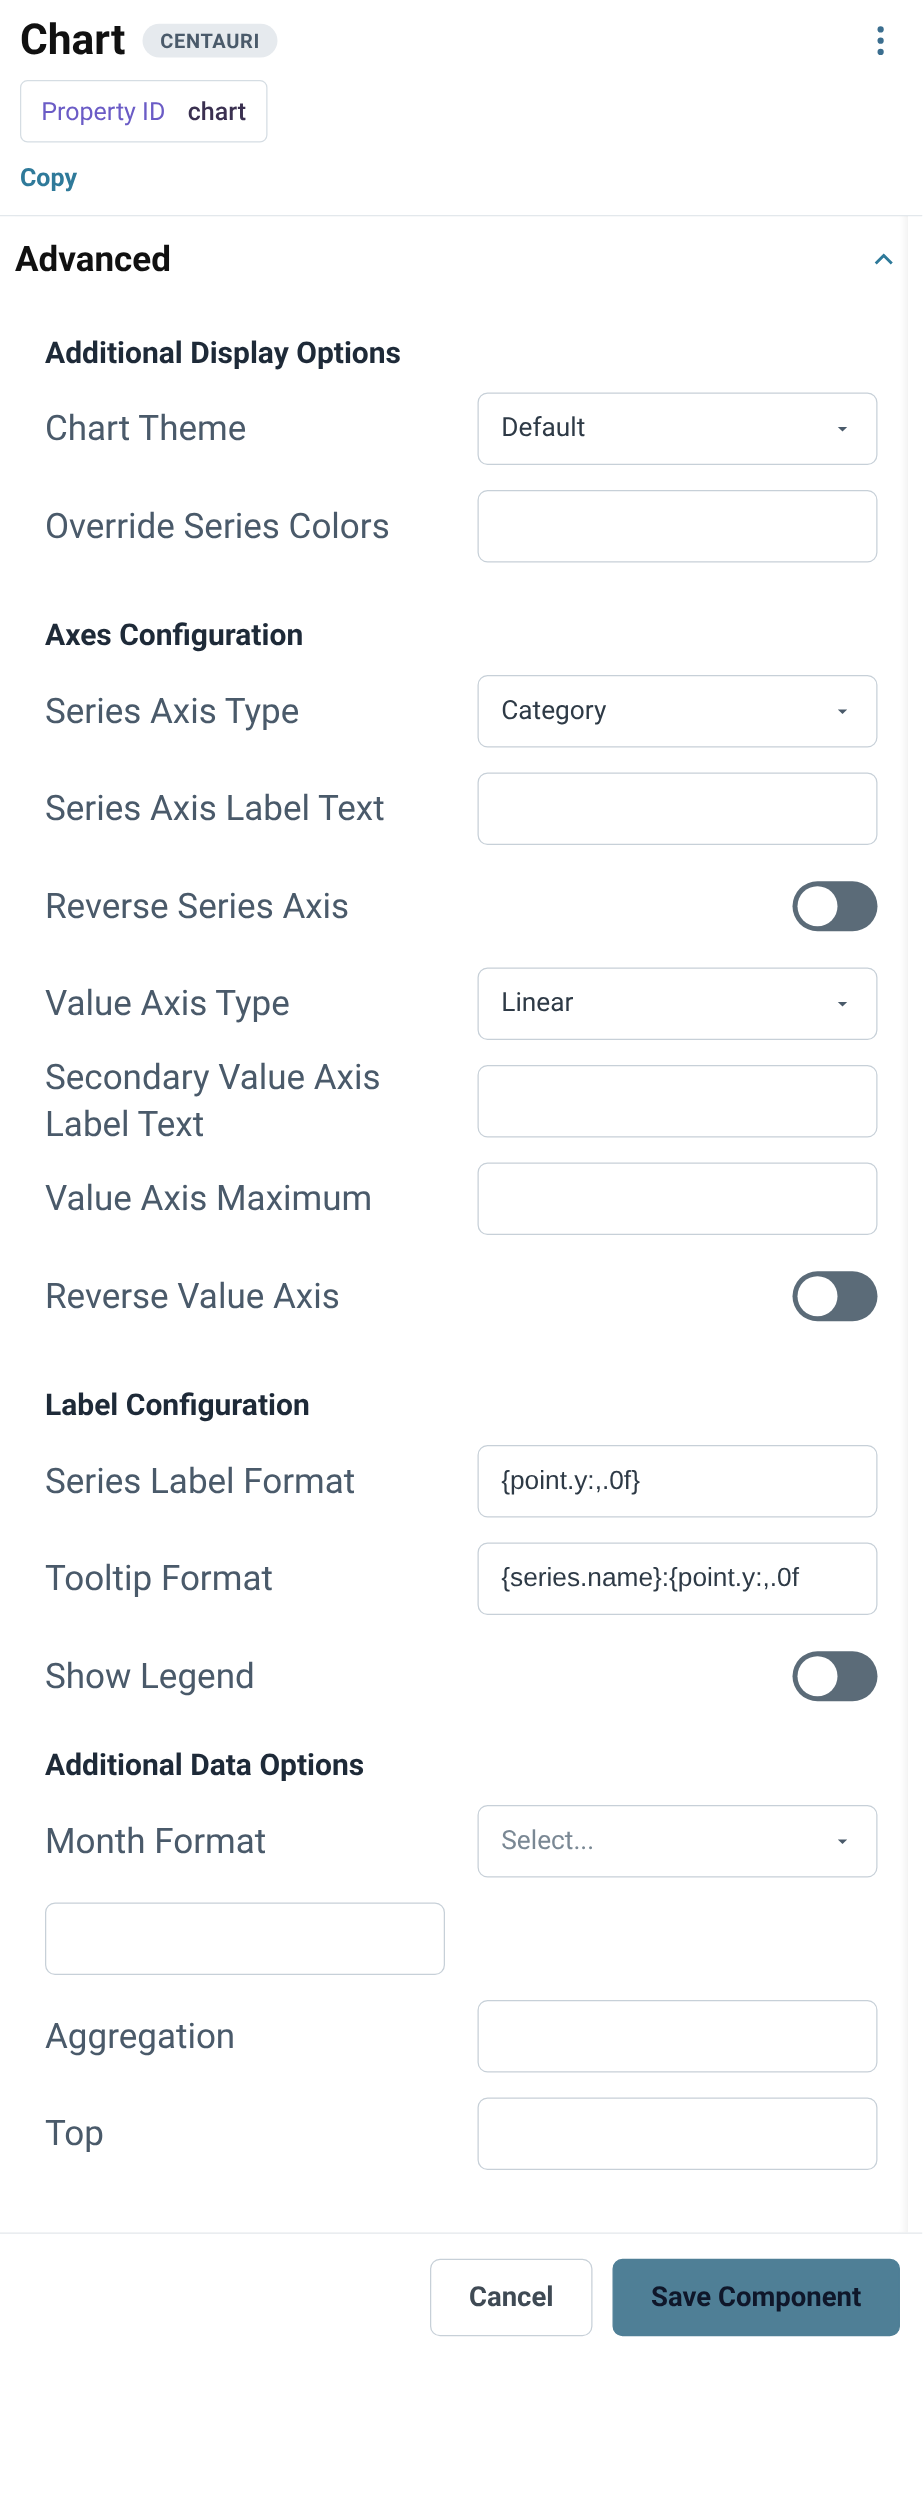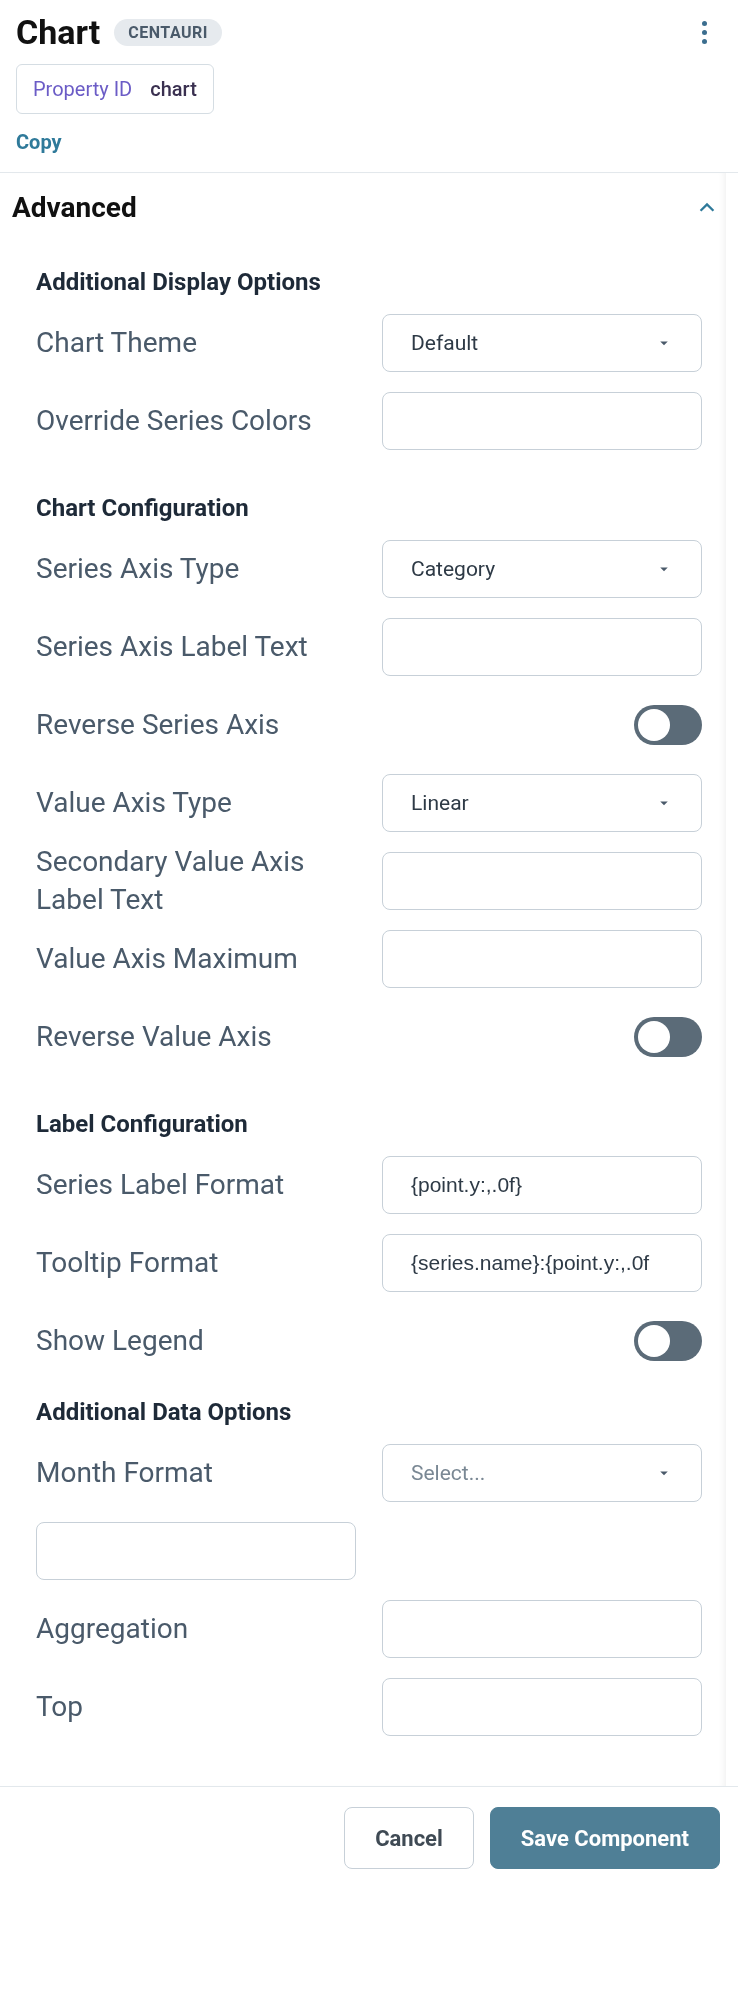--- a/index.html
+++ b/index.html
@@ -53,21 +53,21 @@
   .row {
     display: flex; align-items: center; justify-content: space-between;
     min-height: 78px; gap: 20px;
   }
   .row .label { font-size: 28px; color: #4a5a6a; flex: 0 0 300px; line-height: 1.35; }
   .row .control { flex: 0 0 320px; display: flex; justify-content: flex-end; }
 
   .select, .textfield {
     width: 320px; height: 58px; border: 1px solid #c7d0d8; border-radius: 8px;
     background: #fff; font-size: 21px; color: #2e3a46;
-    padding: 0 28px; display: flex; align-items: center; justify-content: space-between;
+    padding: 0 18px; display: flex; align-items: center; justify-content: space-between;
     cursor: pointer;
   }
   .select .placeholder { color: #7a8894; }
   .select svg { width: 18px; height: 18px; fill: #4a5a6a; }
   .textfield { cursor: text; }
   .textfield input {
     border: none; outline: none; width: 100%; font-size: 21px; color: #2e3a46; background: transparent;
   }
 
   .toggle {
@@ -83,21 +83,21 @@
     border-top: 1px solid #e3e8ec;
     padding: 20px 18px 28px 18px;
     display: flex; justify-content: flex-end; gap: 16px;
     background: #fff;
   }
   .btn {
     height: 62px; padding: 0 30px; border-radius: 8px;
     font-size: 22px; font-weight: 700; display: flex; align-items: center; cursor: pointer;
   }
   .btn-secondary { background: #fff; border: 1px solid #c7d0d8; color: #3f4a54; }
-  .btn-primary { background: #4f7f96; border: 1px solid #4f7f96; color: #ffffff; }
+  .btn-primary { background: #4f7f96; border: 1px solid #4f7f96; color: #0f172a; }
 </style>
 </head>
 <body>
 
 <div class="panel">
 
   <div class="header-row">
     <div class="title-wrap">
       <div class="title">Chart</div>
       <div class="badge">CENTAURI</div>
@@ -148,21 +148,21 @@
 
       <div class="row">
         <div class="label">Override Series Colors</div>
         <div class="control">
           <div class="textfield">
             <input type="text" value="" style="">
           </div>
         </div>
       </div>
 
-      <div class="subhead">Chart Configuration</div>
+      <div class="subhead">Axes Configuration</div>
 
       <div class="row">
         <div class="label">Series Axis Type</div>
         <div class="control">
           <div class="select">
             <span>Category</span>
             <svg viewBox="0 0 24 24">
                 <path d="M7 10l5 5 5-5z"></path>
               </svg>
           </div>

